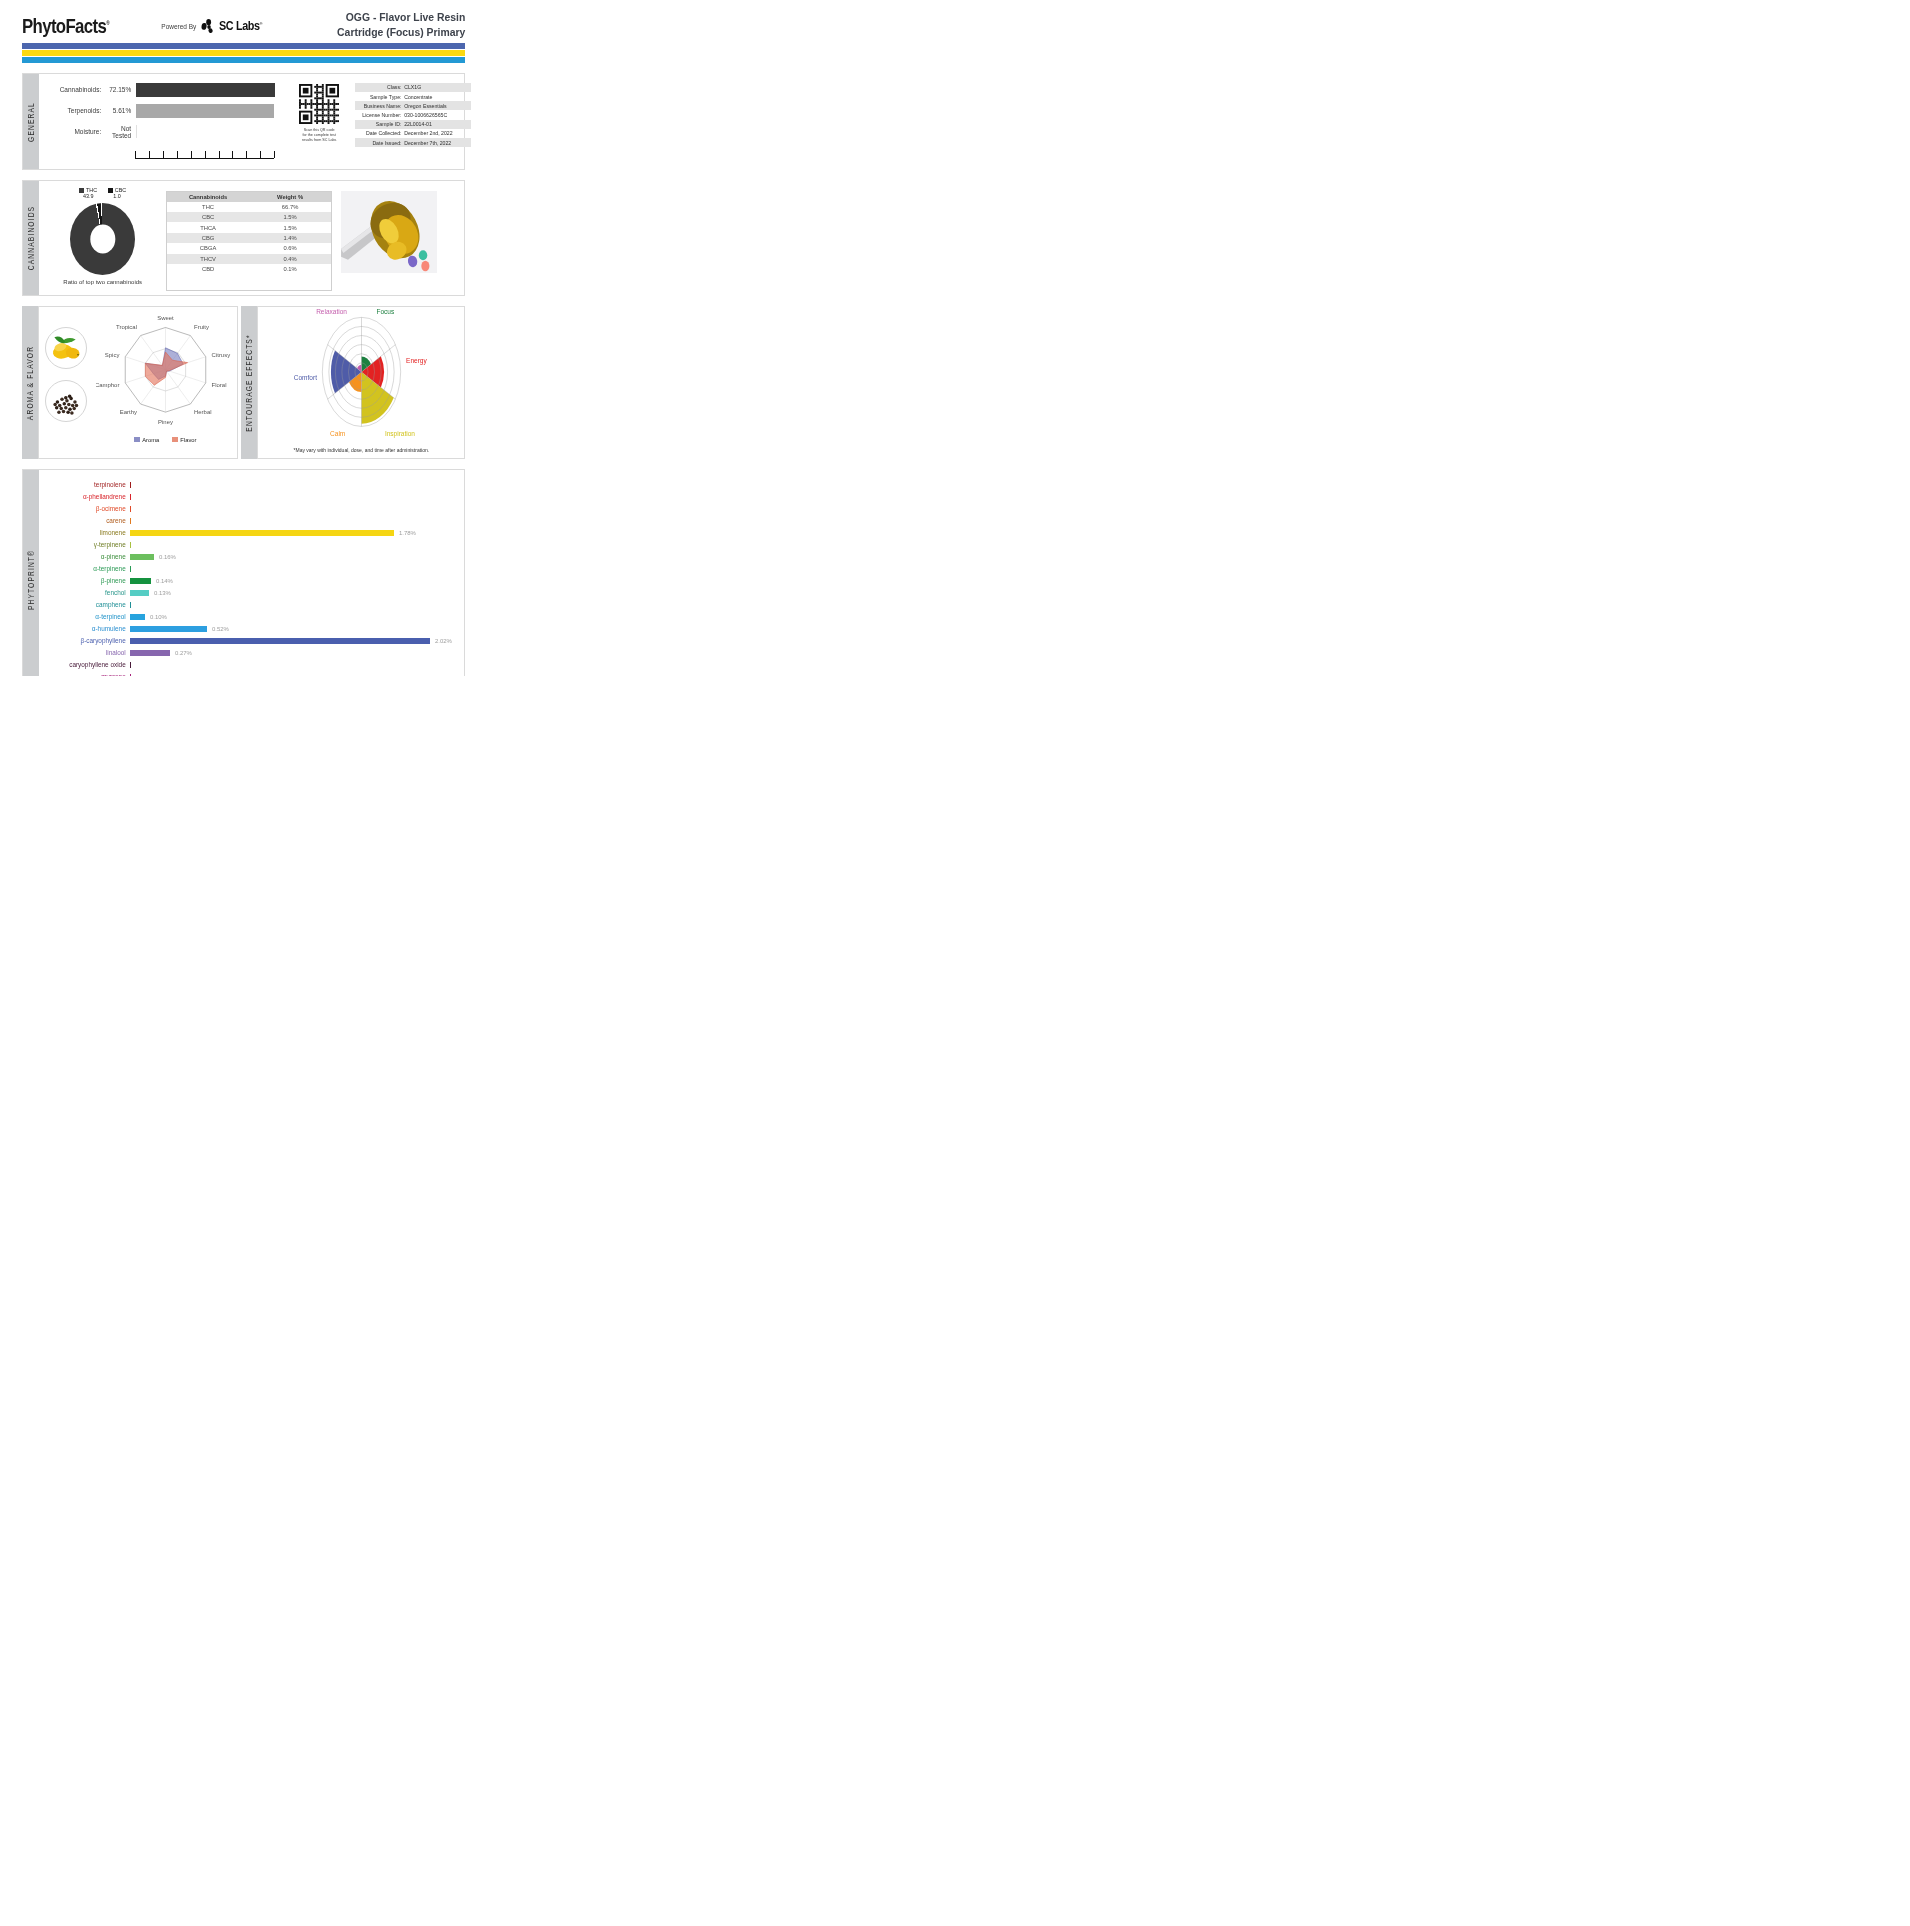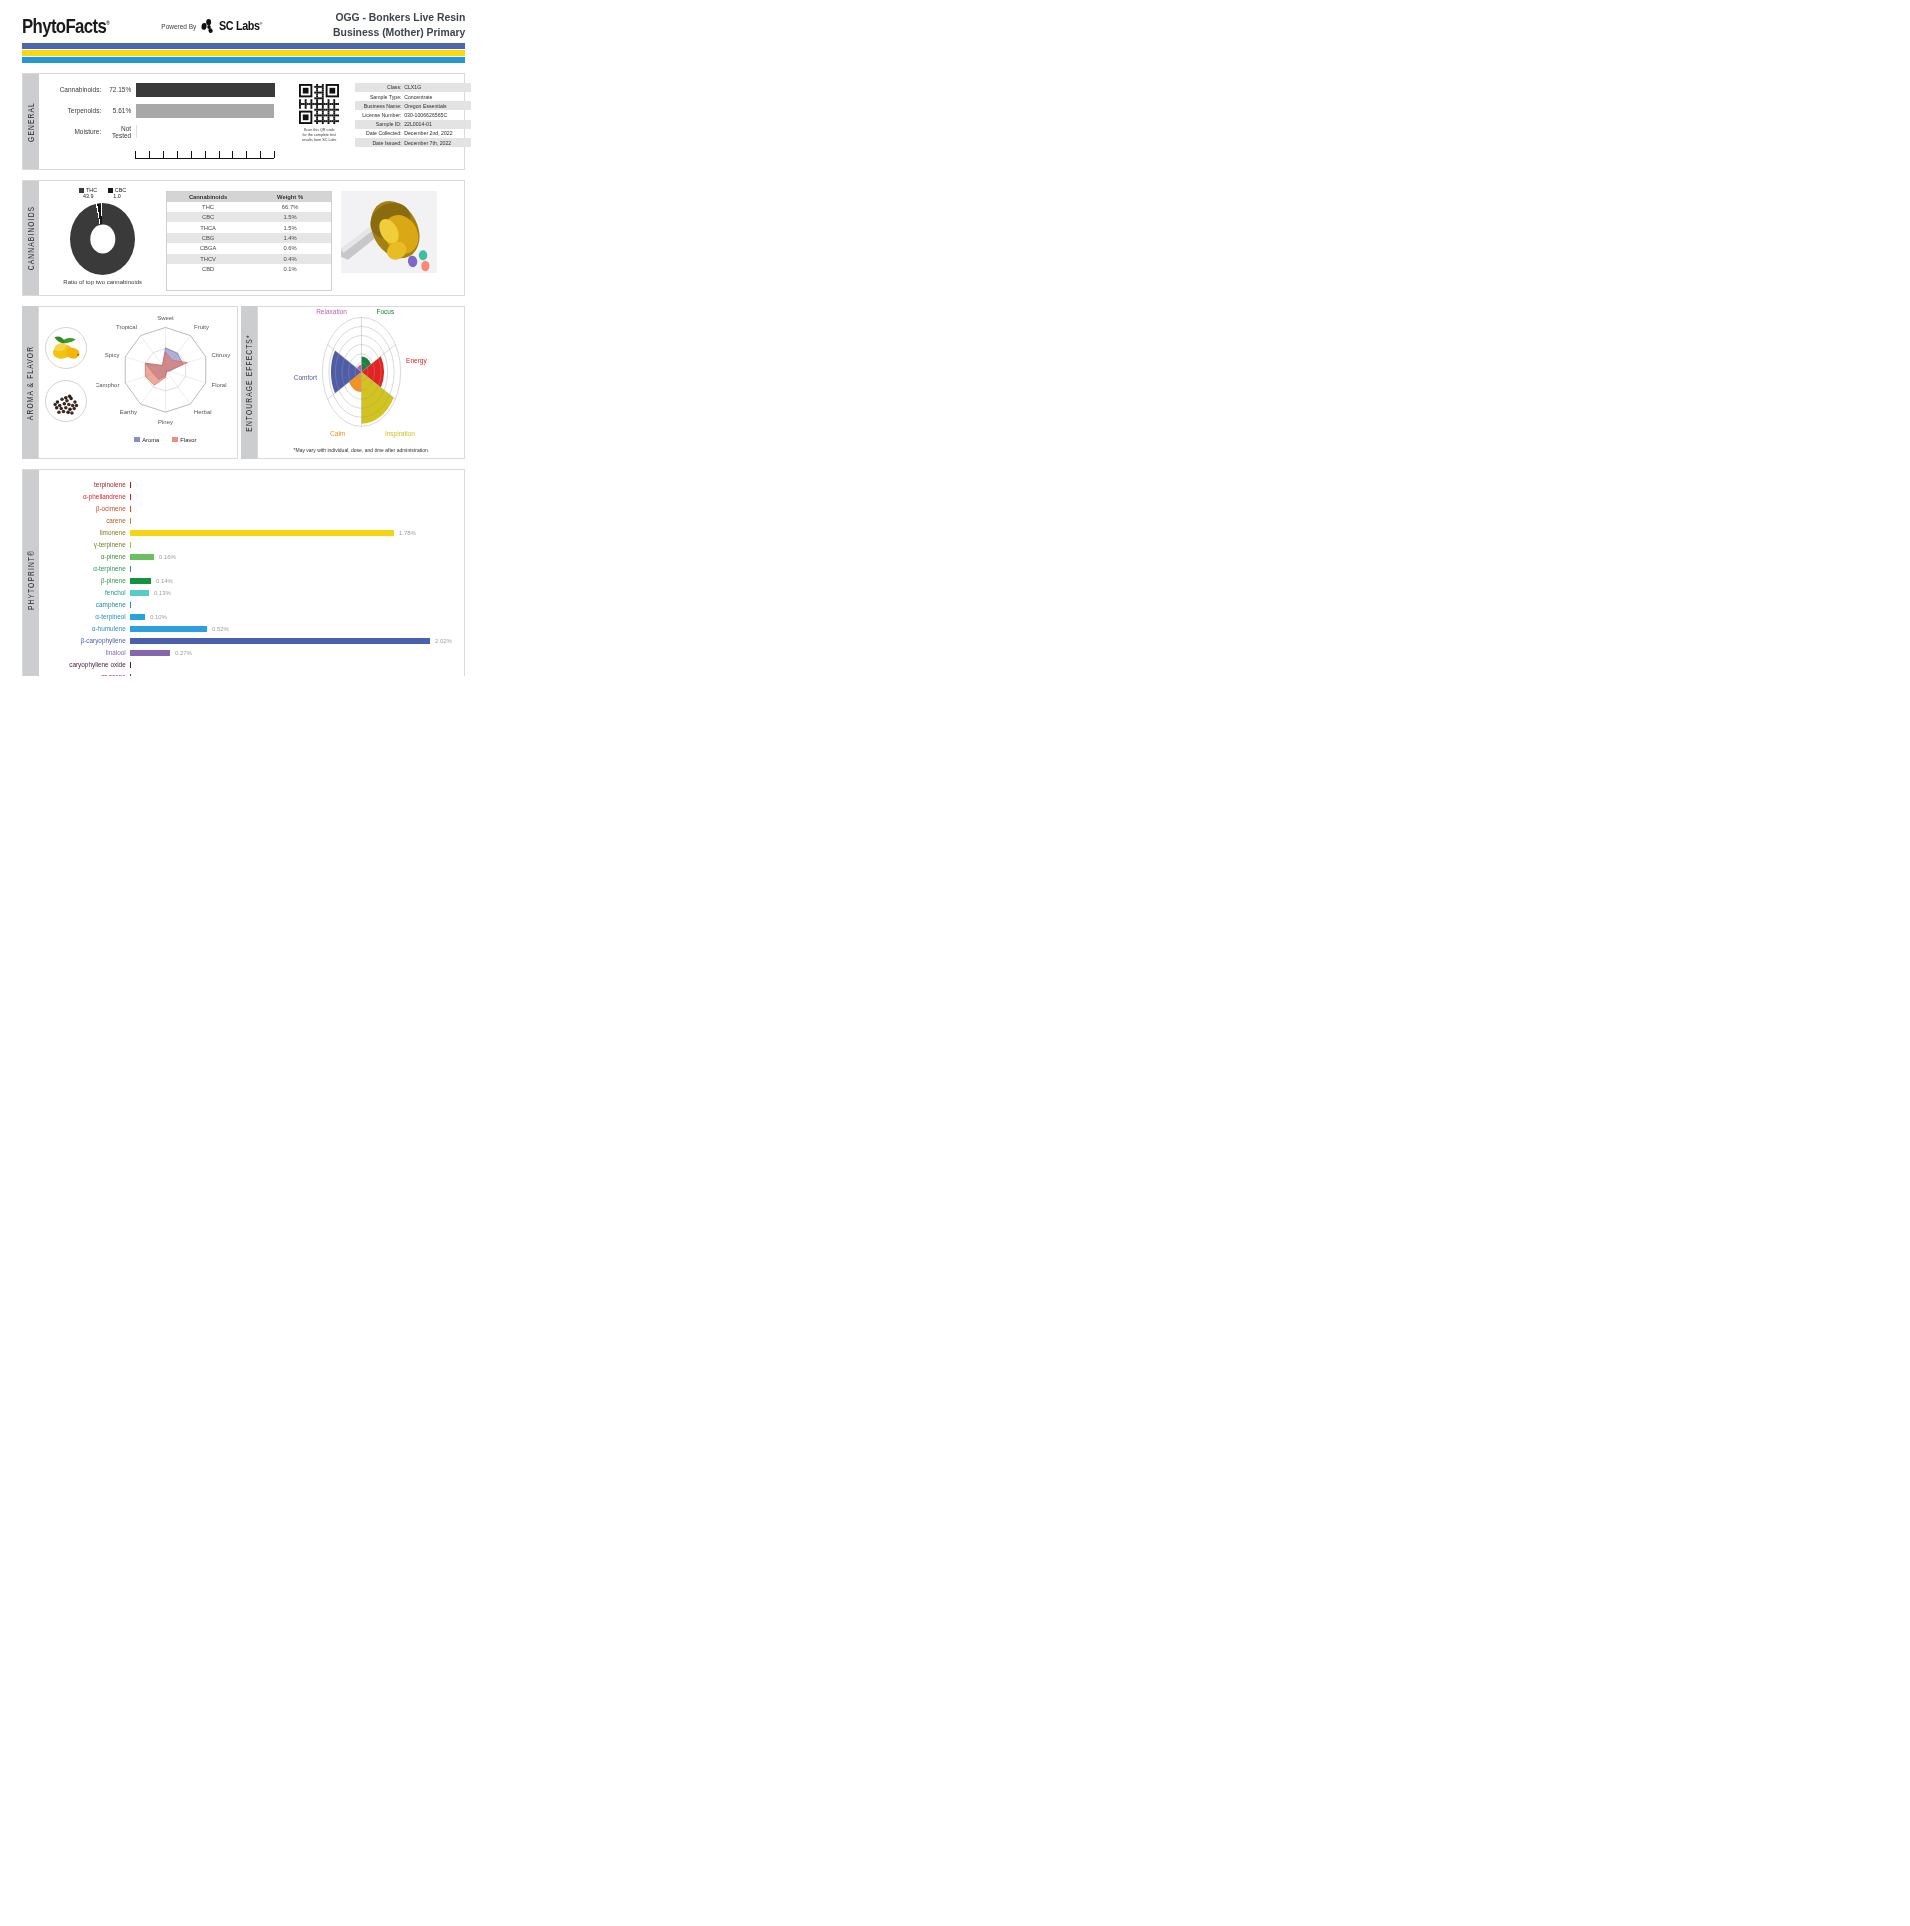--- a/index.html
+++ b/index.html
@@ -108,22 +108,22 @@
         <span class="pb-text">Powered By</span>
         <svg width="13" height="14" viewBox="0 0 34 36">
           <ellipse cx="20" cy="8" rx="6.4" ry="8" fill="#111"></ellipse>
           <ellipse cx="8" cy="19" rx="6.6" ry="9" fill="#111" transform="rotate(8 8 19)"></ellipse>
           <ellipse cx="21" cy="20.5" rx="4.6" ry="5.4" fill="#111"></ellipse>
           <ellipse cx="25" cy="30" rx="5.4" ry="6.4" fill="#111" transform="rotate(-12 25 30)"></ellipse>
         </svg>
         <div class="sc-word"><span>SC Labs</span><sup>®</sup></div>
       </div>
       <div class="title-block">
-        <div>OGG - Bonkers Live Resin</div>
-        <div>Business (Mother) Primary</div>
+        <div>OGG - Flavor Live Resin</div>
+        <div>Cartridge (Focus) Primary</div>
       </div>
     </div>
 
     <div class="stripes" id="stripes">
         <div class="stripe" style="background: rgb(76, 102, 174);"></div>
         <div class="stripe" style="background: rgb(251, 217, 17);"></div>
         <div class="stripe" style="background: rgb(35, 153, 212);"></div>
       </div>
 
     <div class="section" style="height:97px;">

